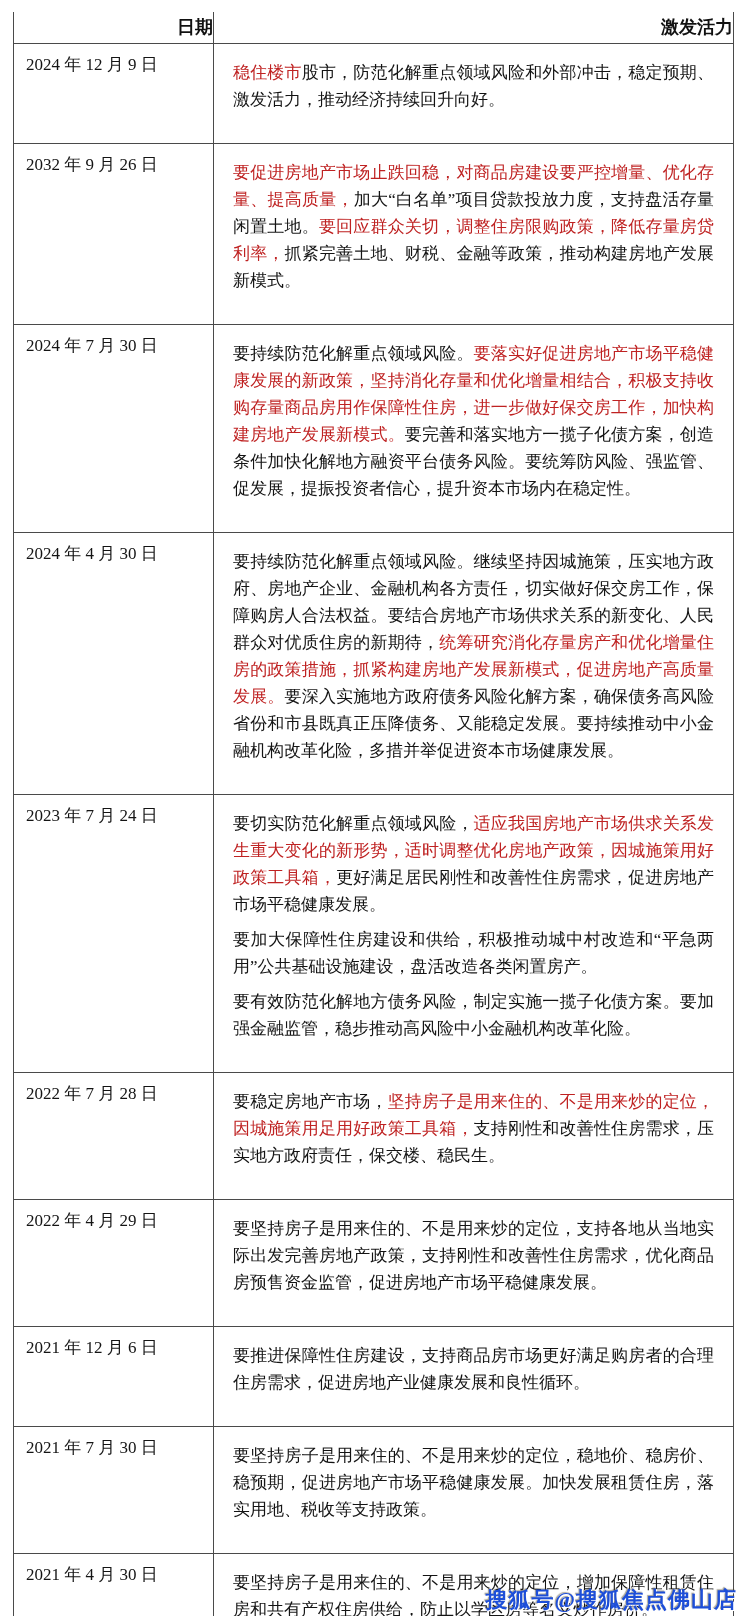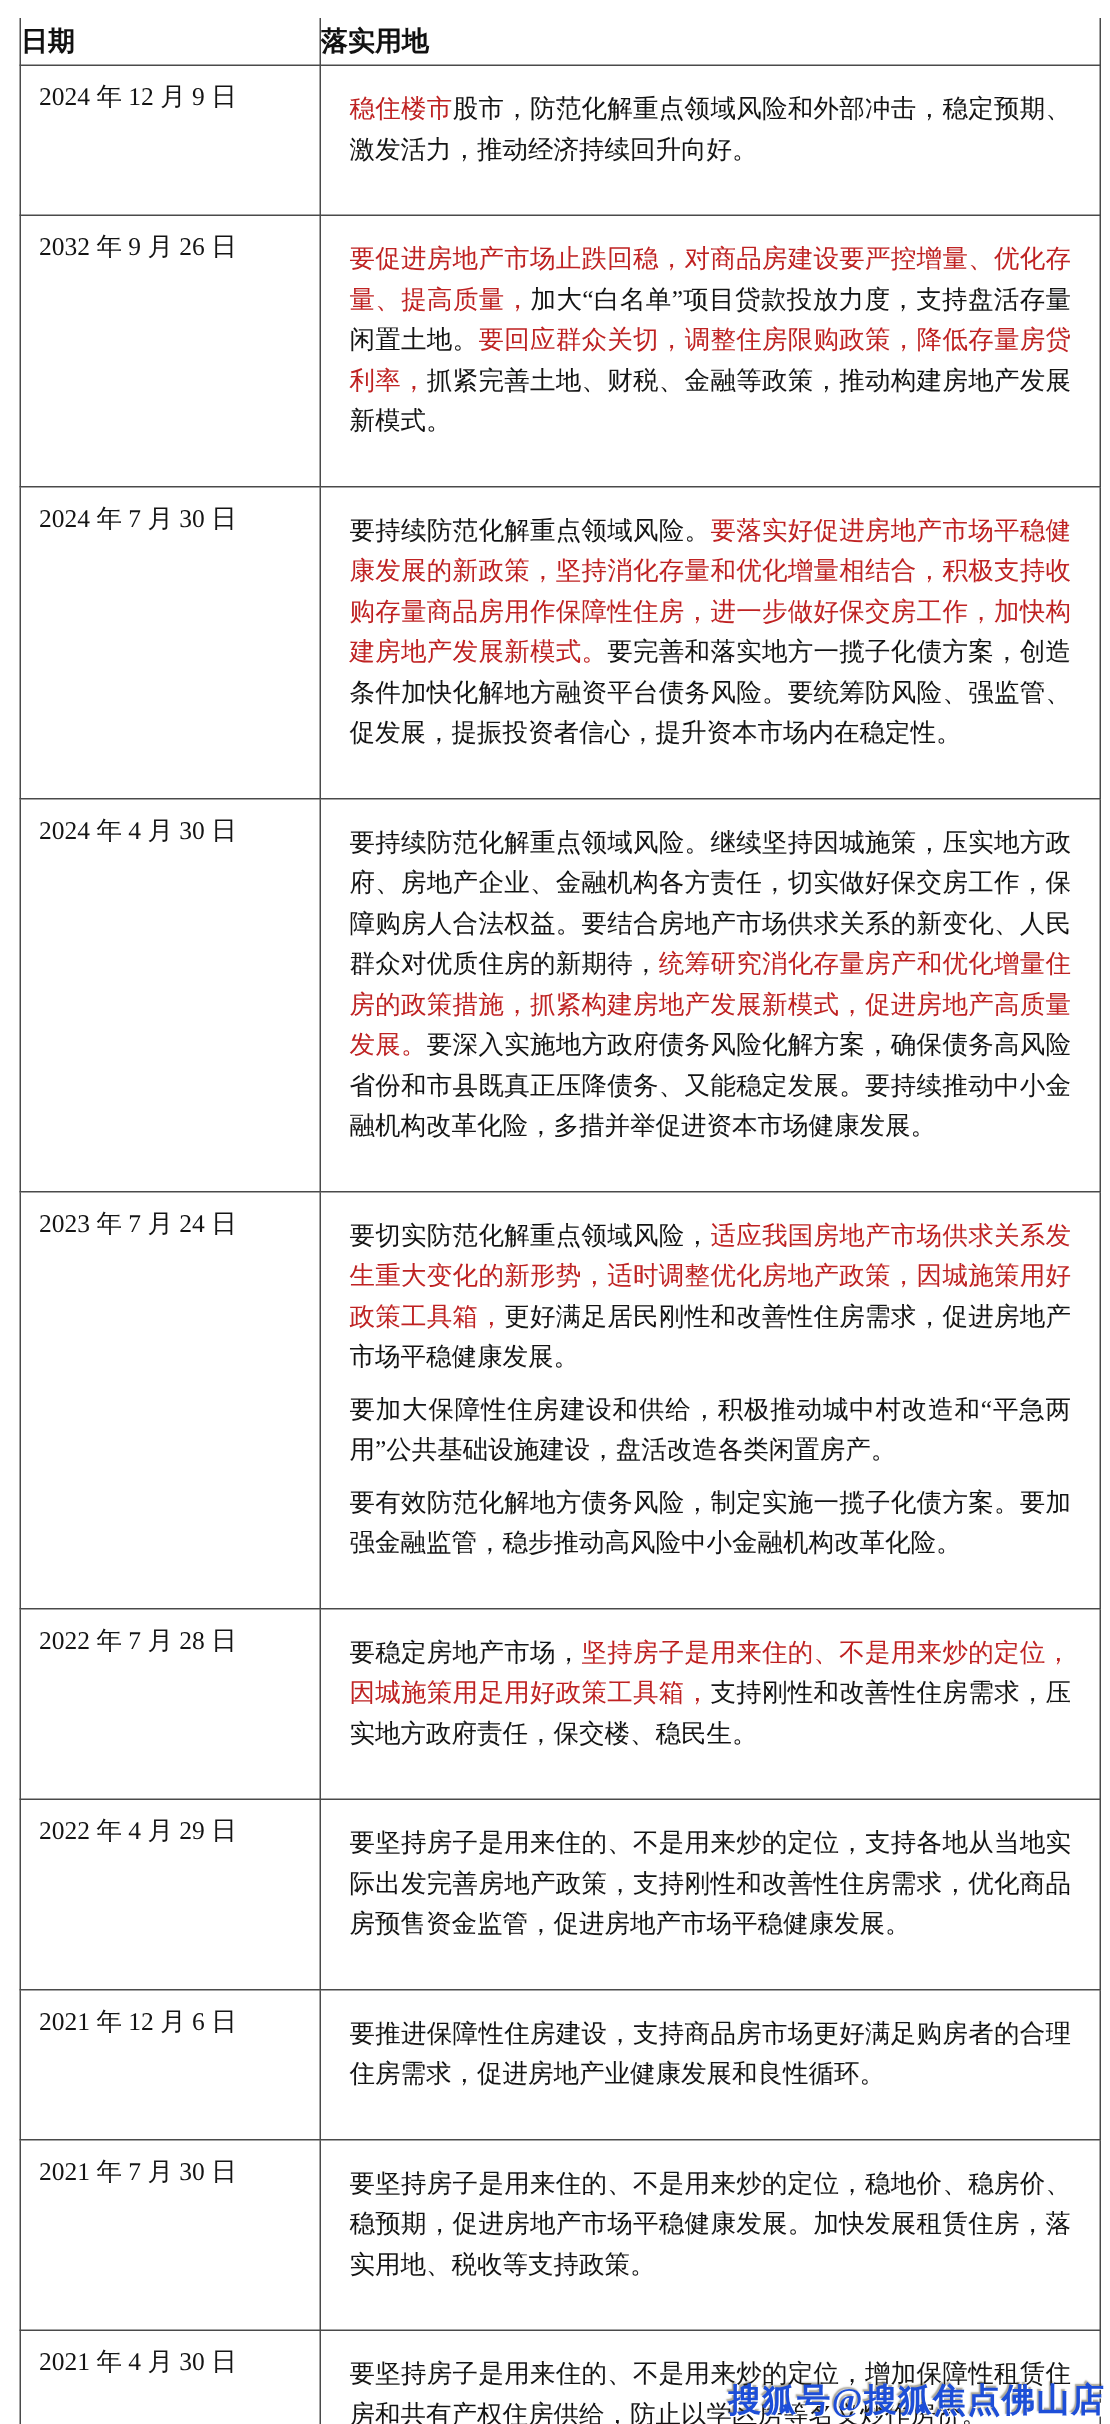--- a/index.html
+++ b/index.html
@@ -39,21 +39,21 @@
   }
   table.policy th, table.policy td {
     border: 1px solid #4a4a4a;
     vertical-align: top;
   }
   table.policy th {
     font-size: 18px;
     font-weight: bold;
     color: #111;
     padding: 3px 0 4px 0;
-    text-align: left;
+    text-align: right;
     border-top: none;
   }
   td.date-cell {
     font-size: 17px;
     color: #141414;
     padding: 9px 3px 9px 12px;
     white-space: nowrap;
   }
   td.content-cell {
     font-size: 17px;
@@ -81,21 +81,21 @@
 
 <div class="doc">
   <table class="policy">
     <colgroup>
       <col style="width:200px">
       <col>
     </colgroup>
     <thead>
       <tr>
         <th>日期</th>
-        <th>落实用地</th>
+        <th>激发活力</th>
       </tr>
     </thead>
     <tbody>
         <tr>
           <td class="date-cell">2024 年 12 月 9 日</td>
           <td class="content-cell">
             <p class="para"><span class="seg-red">稳住楼市</span><span class="seg-black">股市，防范化解重点领域风险和外部冲击，稳定预期、激发活力，推动经济持续回升向好。</span></p>
           </td>
         </tr>
         <tr>

